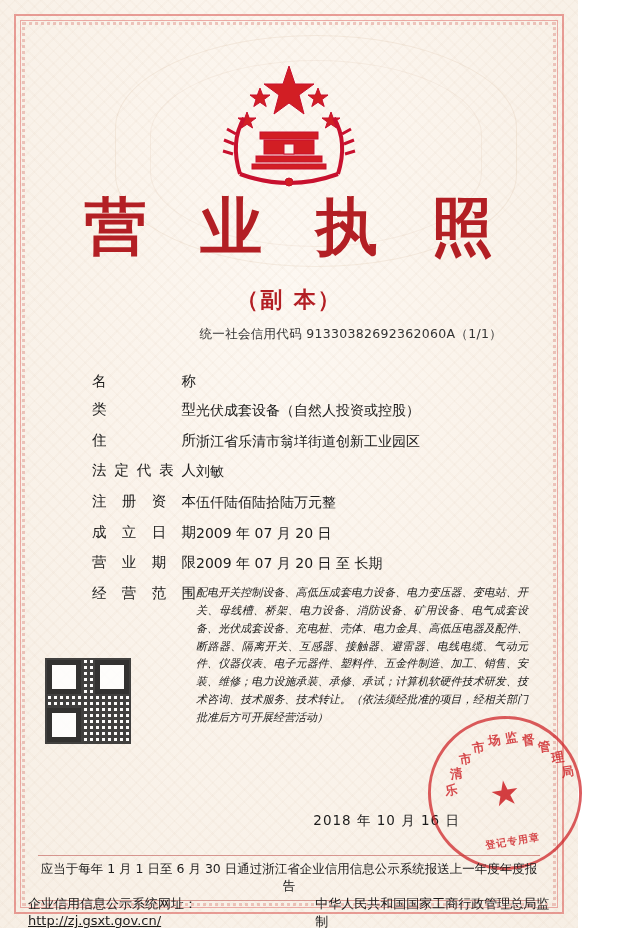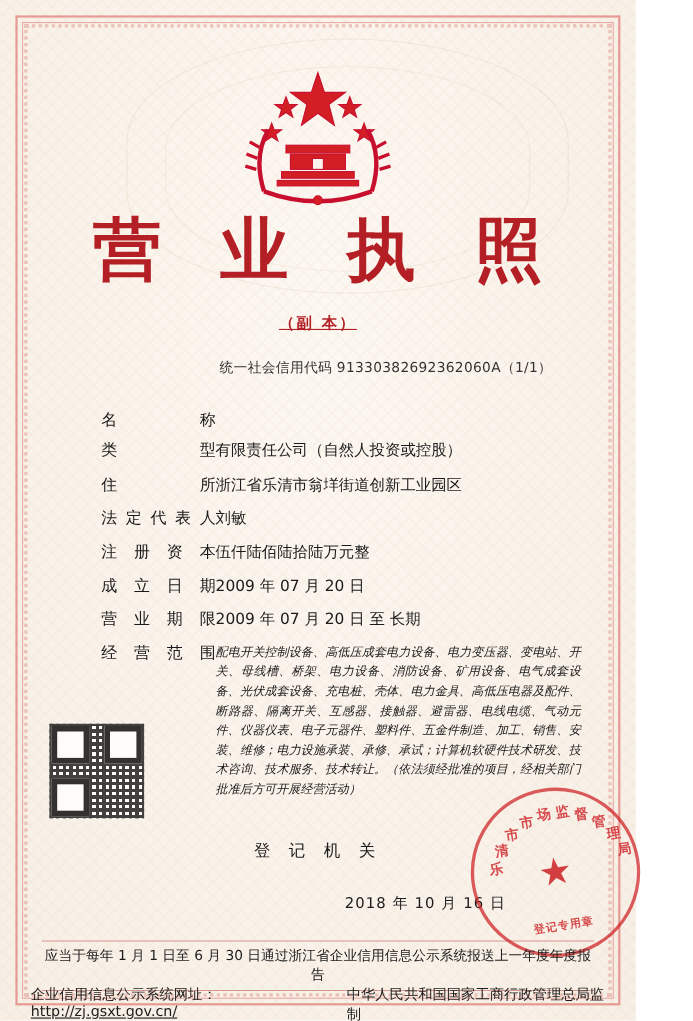--- a/index.html
+++ b/index.html
@@ -67,23 +67,22 @@
     font-size:62px;
     font-weight:bold;
     letter-spacing:16px;
     text-indent:16px;
     color:#b31f24;
     line-height:1;
   }
   .subtitle{
     position:absolute;left:0;right:0;top:285px;
     text-align:center;
-    font-size:14px;font-weight:bold;color:#b31f24;
+    font-size:22px;font-weight:bold;color:#b31f24;
     letter-spacing:2px;
-    text-decoration:underline;
   }
   .credit-code{
     position:absolute;right:76px;top:326px;
     font-size:12.5px;color:#333;
     letter-spacing:.3px;
   }
   
   .fields{
     position:absolute;left:92px;top:372px;right:50px;
   }
@@ -243,21 +242,21 @@
         <span>名</span>
           <span>称</span>
       </div>
     </div>
 
     <div class="row">
       <div class="label">
         <span>类</span>
           <span>型</span>
       </div>
-      <div class="value">有限责任公司（自然人投资或控股）</div>
+      <div class="value">光伏成套设备（自然人投资或控股）</div>
     </div>
 
     <div class="row">
       <div class="label">
         <span>住</span>
           <span>所</span>
       </div>
       <div class="value">浙江省乐清市翁垟街道创新工业园区</div>
     </div>
 
@@ -311,21 +310,20 @@
       </div>
       <div class="value scope">配电开关控制设备、高低压成套电力设备、电力变压器、变电站、开关、母线槽、桥架、电力设备、消防设备、矿用设备、电气成套设备、光伏成套设备、充电桩、壳体、电力金具、高低压电器及配件、断路器、隔离开关、互感器、接触器、避雷器、电线电缆、气动元件、仪器仪表、电子元器件、塑料件、五金件制造、加工、销售、安装、维修；电力设施承装、承修、承试；计算机软硬件技术研发、技术咨询、技术服务、技术转让。（依法须经批准的项目，经相关部门批准后方可开展经营活动）</div>
     </div>
 
   </div>
 
   <div class="qr">
     <div class="qr-b"></div>
   </div>
 
-  <div class="registry">登 记 机 关</div>
   <div class="date-line">2018 年 10 月 16 日</div>
 
   <div class="seal">
     <div class="seal-text">
       <span style="transform:rotate(-72deg) translate(0,-62px) rotate(72deg);">乐</span>
       <span style="transform:rotate(-56deg) translate(0,-62px) rotate(56deg);">清</span>
       <span style="transform:rotate(-40deg) translate(0,-62px) rotate(40deg);">市</span>
       <span style="transform:rotate(-24deg) translate(0,-62px) rotate(24deg);">市</span>
       <span style="transform:rotate(-8deg) translate(0,-62px) rotate(8deg);">场</span>
       <span style="transform:rotate(8deg) translate(0,-62px) rotate(-8deg);">监</span>

